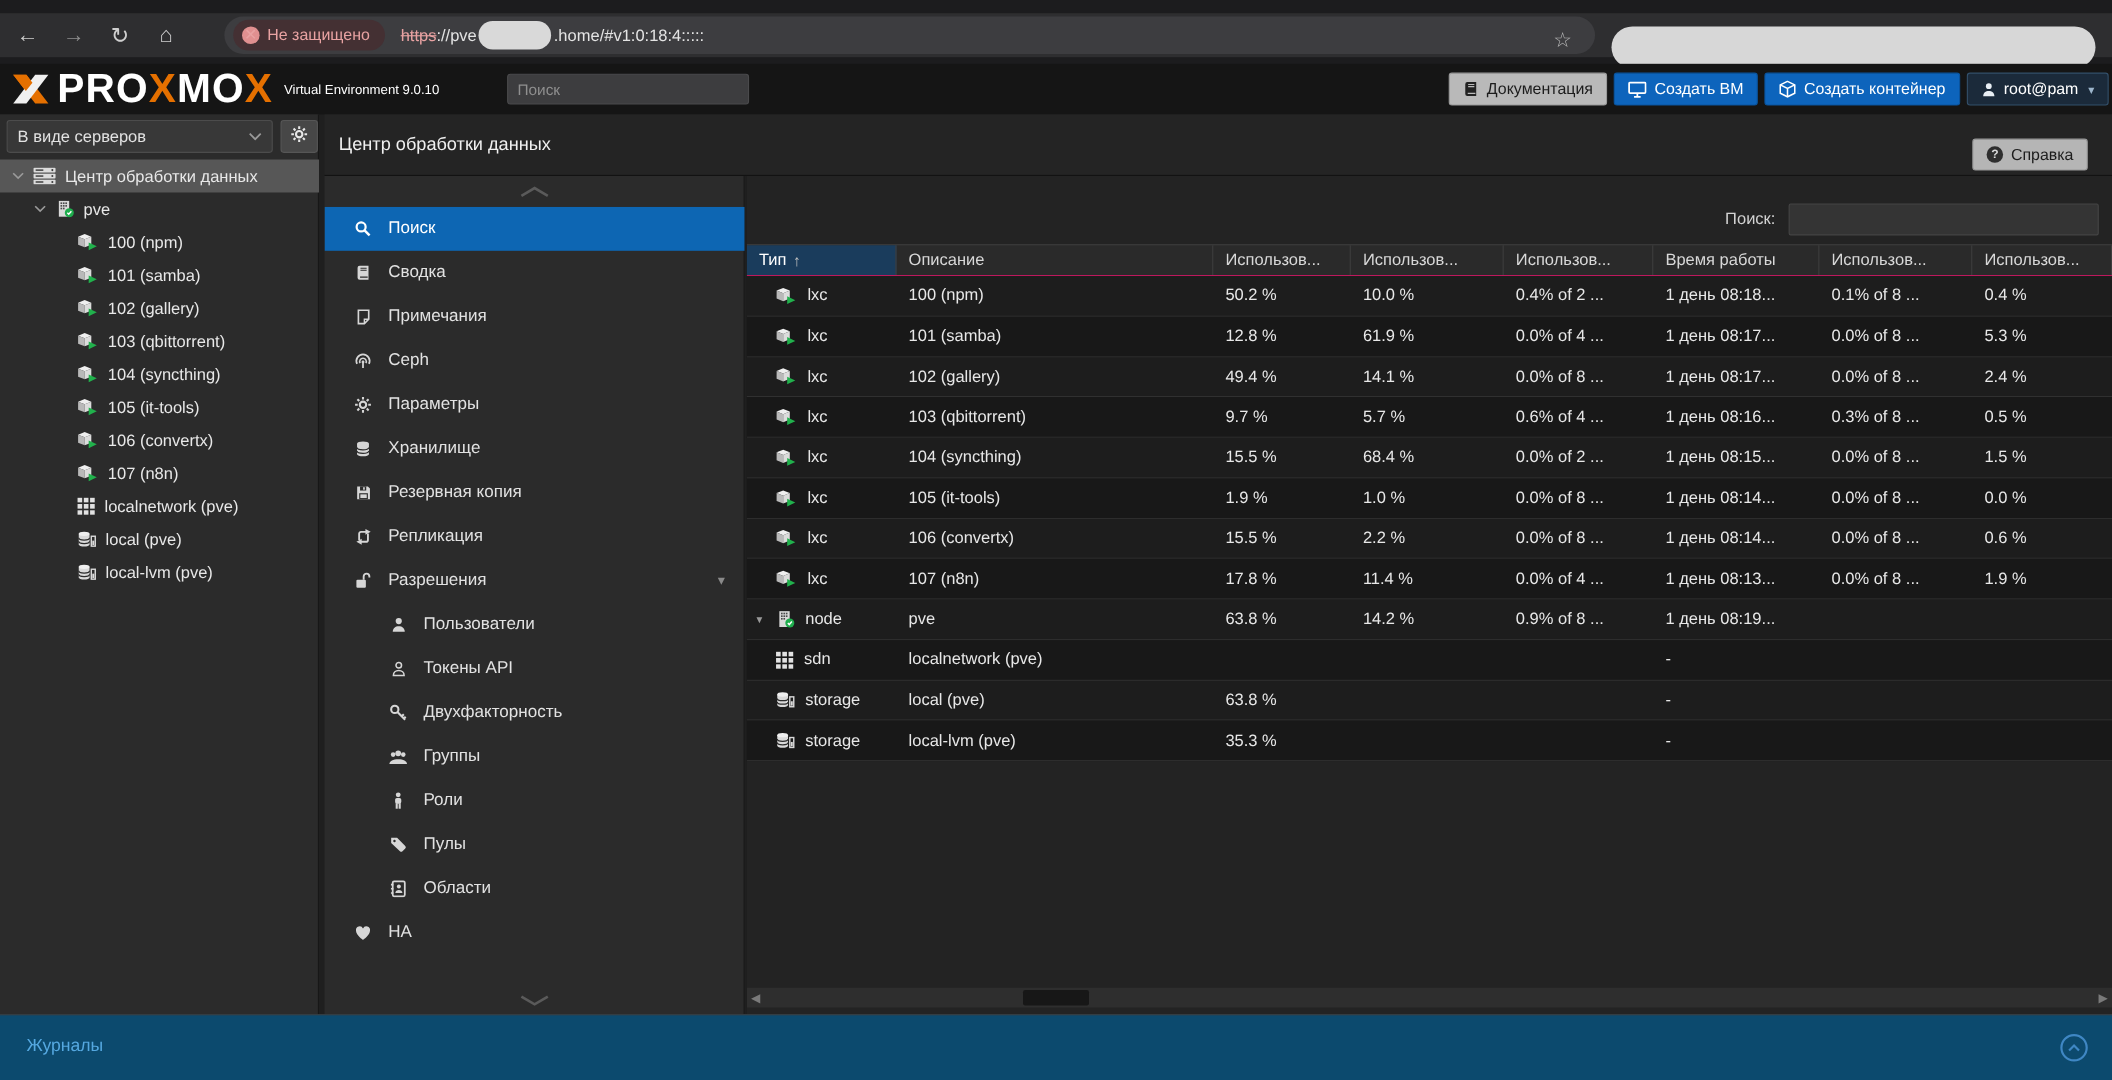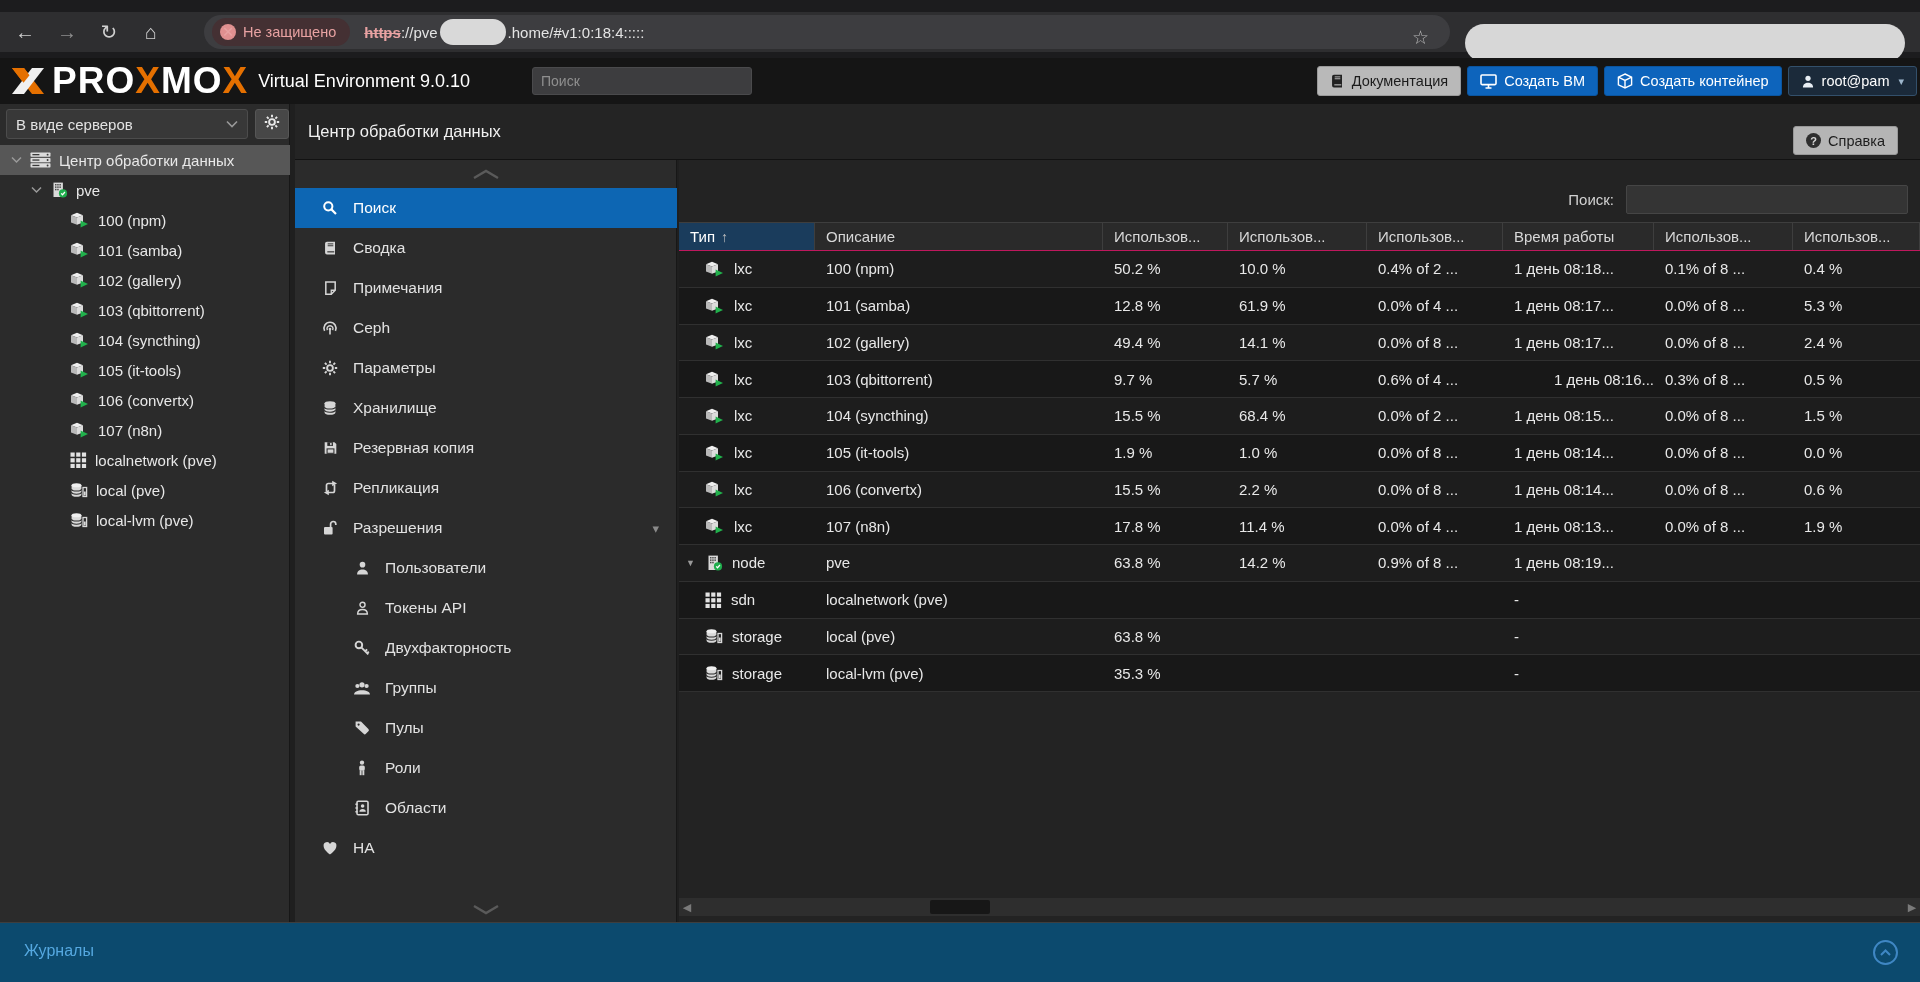--- a/index.html
+++ b/index.html
@@ -9,32 +9,32 @@
   
   .browser { position:absolute; left:0; top:0; width:1920px; height:58px; background:#1c1c1e; }
   .btoolbar { position:absolute; left:0; top:12px; width:1920px; height:40px; background:#2e2e30; display:flex; align-items:center; }
   .bico { width:34px; text-align:center; font-size:20px; color:#cfcfcf; margin-left:8px; cursor:pointer; }
   .bico.dim { color:#8f8f8f; }
   .urlpill { position:absolute; left:204px; top:3px; width:1246px; height:34px; background:#3d3d40; border-radius:17px; display:flex; align-items:center; }
   .badge { display:flex; align-items:center; gap:7px; background:#443033; border-radius:14px; height:28px; padding:0 14px 0 8px; margin-left:8px; }
   .cxicon { width:16px; height:16px; border-radius:50%; background:#e09090; color:#3c2424; font-size:10px; font-weight:bold; display:flex; align-items:center; justify-content:center; }
   .badge span { color:#e8a2a2; font-size:14.5px; }
   .urltext { margin-left:14px; font-size:15px; color:#e4e4e4; display:flex; align-items:center; }
-  .strike { color:#e8a2a2; text-decoration:line-through;font-weight:bold; }
+  .strike { color:#e8a2a2; text-decoration:line-through; }
   .urlblob { width:66px; height:26px; background:#d9d9d9; border-radius:13px; margin:0 2px; }
   .star { position:absolute; left:1412px; top:14px; font-size:19px; color:#b8b8b8; cursor:pointer; }
   .bigblob { position:absolute; left:1465px; top:12px; width:440px; height:38px; background:#d7d7d7; border-radius:19px; }
 
   
   .pxheader { position:absolute; left:0; top:58px; width:1920px; height:46px; background:#151515; display:flex; align-items:center; }
   .logo { display:flex; align-items:center; margin-left:10px; }
   .logomark { width:36px; height:30px; margin-right:6px; }
   .logotext { font-size:37px; font-weight:bold; color:#ffffff; letter-spacing:1px; }
   .logotext .ox { color:#e57000; }
-  .vetext { color:#ffffff; font-size:18px; margin-left:10px; }
+  .vetext { color:#ffffff; font-size:12px; margin-left:10px; }
   .hsearch { margin-left:62px; width:220px; height:28px; background:#3d3d3f; border:1px solid #4a4a4c; border-radius:3px; color:#dddddd; font-size:14px; padding:0 8px; }
   .hsearch::placeholder { color:#8f8f8f; }
   .hbtns { position:absolute; right:3px; top:8px; display:flex; gap:6px; align-items:center; }
   .hbtn { height:30px; border-radius:3px; display:flex; align-items:center; gap:7px; padding:0 12px; font-size:14.5px; cursor:pointer; }
   .hbtn.gray { background:#b9b9b9; color:#1c1c1c; border:1px solid #9a9a9a; }
   .hbtn.blue { background:#0d64bc; color:#ffffff; border:1px solid #0a55a0; }
   .hbtn.dark { background:#1b2a3a; color:#ffffff; border:1px solid #33506b; }
   .caret { font-size:11px; color:#9db6cc; margin-left:2px; }
 
   
@@ -524,37 +524,37 @@
               <circle cx="4.4" cy="6" r="2.1" fill="currentColor"></circle>
               <circle cx="13.6" cy="6" r="2.1" fill="currentColor"></circle>
               <circle cx="9" cy="4.8" r="2.6" fill="currentColor"></circle>
               <path d="M1 14.6 c0 -2.8 3.4 -4.4 8 -4.4 s8 1.6 8 4.4 z" fill="currentColor"></path>
             </svg>
           </span>
           <span>Группы</span>
         </div>
         <div class="nitem indent">
           <span class="nico">
-            <svg width="16" height="16" viewBox="0 0 16 16">
-              <path d="M1.6 1.6 h5.4 l7.4 7.4 a1.6 1.6 0 0 1 0 2.3 l-2.5 2.5 a1.6 1.6 0 0 1 -2.3 0 L1.6 6.4 z" fill="currentColor"></path>
-              <circle cx="4.6" cy="4.6" r="1.1" fill="#2b2b2b"></circle>
-            </svg>
-          </span>
-          <span>Пулы</span>
-        </div>
-        <div class="nitem indent">
-          <span class="nico">
             <svg width="12" height="16" viewBox="0 0 12 16">
               <circle cx="6" cy="2.6" r="2.2" fill="currentColor"></circle>
               <rect x="3.2" y="5.4" width="5.6" height="5.2" rx="1.6" fill="currentColor"></rect>
               <rect x="3.7" y="10.2" width="1.9" height="5" fill="currentColor"></rect>
               <rect x="6.4" y="10.2" width="1.9" height="5" fill="currentColor"></rect>
             </svg>
           </span>
           <span>Роли</span>
+        </div>
+        <div class="nitem indent">
+          <span class="nico">
+            <svg width="16" height="16" viewBox="0 0 16 16">
+              <path d="M1.6 1.6 h5.4 l7.4 7.4 a1.6 1.6 0 0 1 0 2.3 l-2.5 2.5 a1.6 1.6 0 0 1 -2.3 0 L1.6 6.4 z" fill="currentColor"></path>
+              <circle cx="4.6" cy="4.6" r="1.1" fill="#2b2b2b"></circle>
+            </svg>
+          </span>
+          <span>Пулы</span>
         </div>
         <div class="nitem indent">
           <span class="nico">
             <svg width="16" height="16" viewBox="0 0 16 16">
               <rect x="3" y="1.2" width="11" height="13.6" rx="1.3" fill="none" stroke="currentColor" stroke-width="1.6"></rect>
               <path d="M1.4 4.2 h2.2 M1.4 8 h2.2 M1.4 11.8 h2.2" stroke="currentColor" stroke-width="1.4"></path>
               <circle cx="8.6" cy="6" r="1.8" fill="currentColor"></circle>
               <path d="M5.4 11.8 c0 -1.7 1.4 -2.7 3.2 -2.7 s3.2 1 3.2 2.7 z" fill="currentColor"></path>
             </svg>
           </span>
@@ -740,21 +740,21 @@
           </div>
           <div class="dcell" style="width: 125px;">
             <span>9.7 %</span>
           </div>
           <div class="dcell" style="width: 139px;">
             <span>5.7 %</span>
           </div>
           <div class="dcell" style="width: 136px;">
             <span>0.6% of 4 ...</span>
           </div>
-          <div class="dcell" style="width: 151px; justify-content: flex-end;">
+          <div class="dcell" style="width: 151px;">
             <span>1 день 08:16...</span>
           </div>
           <div class="dcell" style="width: 139px;">
             <span>0.3% of 8 ...</span>
           </div>
           <div class="dcell" style="width: 127px; flex: 1 1 0%;">
             <span>0.5 %</span>
           </div>
         </div>
         <div class="drow">

